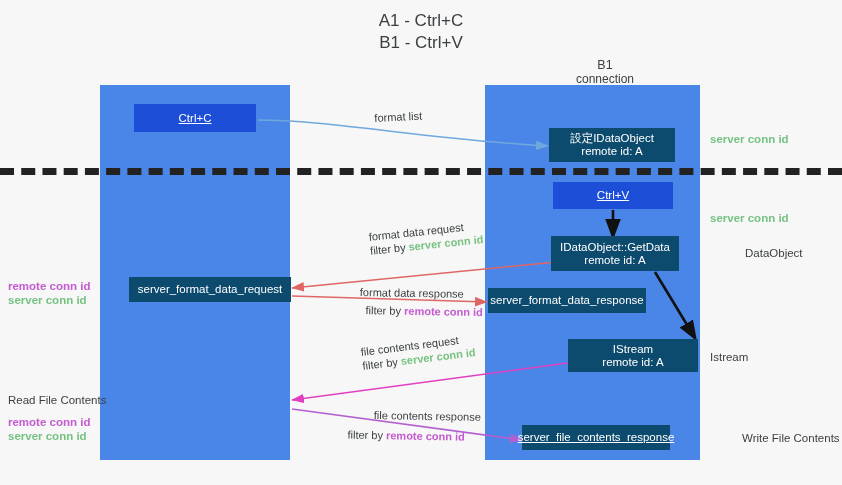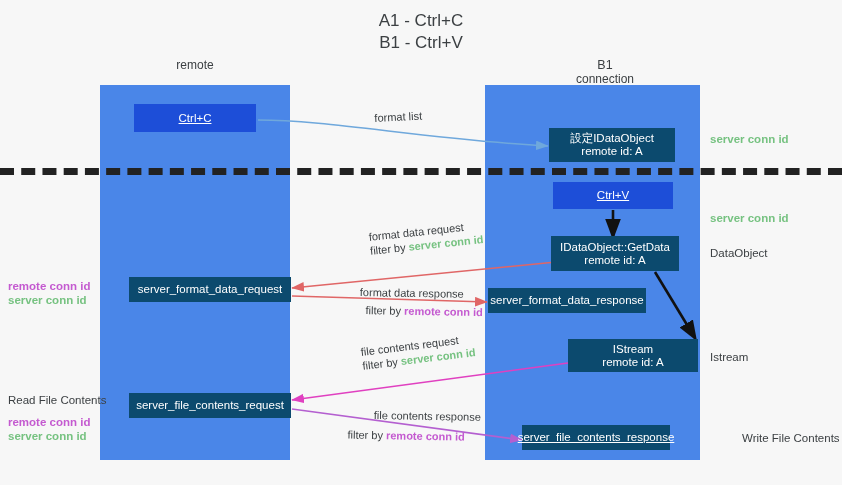--- a/index.html
+++ b/index.html
@@ -42,21 +42,20 @@
 </style>
 </head>
 <body>
 
 <div id="stage">
 
   <div class="title">A1 - Ctrl+C
 B1 - Ctrl+V</div>
 
   <div class="col-head" style="left:135px;top:58px;width:120px;">
-    <div>remote</div>
   </div>
   <div class="col-head" style="left:545px;top:58px;width:120px;">
     <div class="big">B1</div>
     <div>connection</div>
   </div>
 
   <div class="lane" style="left:100px;top:85px;width:190px;height:375px;"></div>
   <div class="lane" style="left:485px;top:85px;width:215px;height:375px;"></div>
 
   <svg class="layer">
@@ -105,21 +104,20 @@
   <div class="box orange" style="left:551px;top:236px;width:128px;height:35px;">IDataObject::GetData
 remote id: A</div>
 
   <div class="box orange" style="left:488px;top:288px;width:158px;height:25px;">server_format_data_response</div>
 
   <div class="box orange" style="left:129px;top:277px;width:162px;height:25px;">server_format_data_request</div>
 
   <div class="box orange" style="left:568px;top:339px;width:130px;height:33px;">IStream
 remote id: A</div>
 
-  <div class="box orange" style="left:129px;top:393px;width:162px;height:25px;">server_file_contents_request</div>
 
   <div class="box orange" style="left:522px;top:425px;width:148px;height:25px;text-decoration:underline;">server_file_contents_response</div>
 
   <div class="edge-label rot" style="left:374px;top:111px;transform:rotate(-3deg);">format list</div>
 
   <div class="edge-label rot" style="left:368px;top:230px;transform:rotate(-6deg);">
     <div>format data request</div>
     <div>
       <span>filter by </span><span class="green-t">server conn id</span>
     </div>
@@ -141,21 +139,21 @@
 
   <div class="edge-label rot" style="left:374px;top:408px;transform:rotate(1deg);">
     <div>file contents response</div>
     <div style="margin-top:6px;margin-left:-26px;">
       <span>filter by </span><span class="purple-t">remote conn id</span>
     </div>
   </div>
 
   <div class="side-green" style="left:710px;top:132px;">server conn id</div>
   <div class="side-green" style="left:710px;top:211px;">server conn id</div>
-  <div class="side-label" style="left:710px;top:246px;">DataObject</div>
+  <div class="side-label" style="left:745px;top:246px;">DataObject</div>
   <div class="side-label" style="left:710px;top:350px;">Istream</div>
   <div class="side-label" style="left:710px;top:431px;margin-left:32px;">Write File Contents</div>
 
   <div class="conn-pair" style="left:8px;top:279px;">
     <span class="p">remote conn id</span>
     <span class="g">server conn id</span>
   </div>
 
   <div class="side-label" style="left:8px;top:393px;">Read File Contents</div>
 

